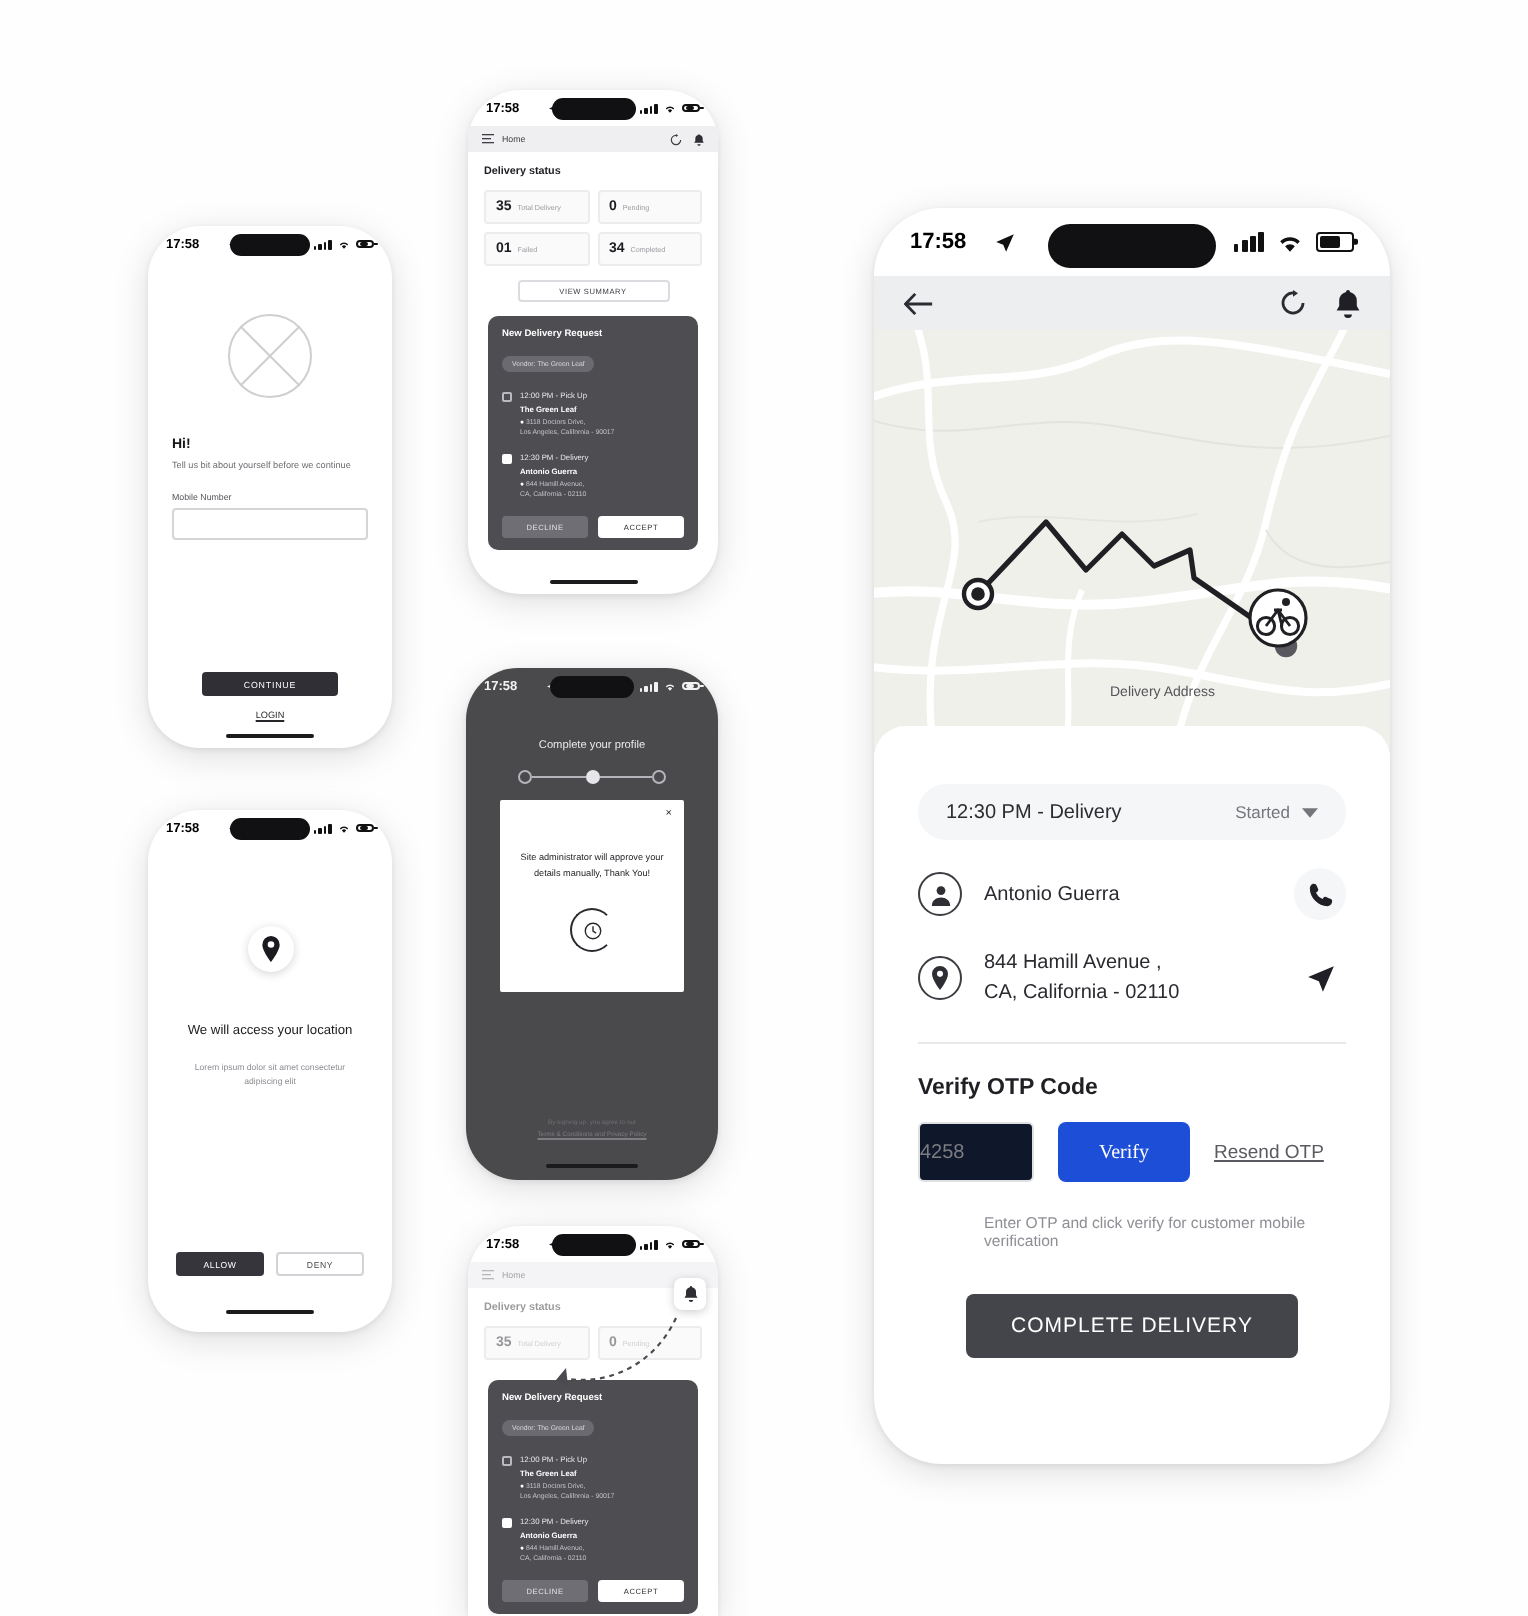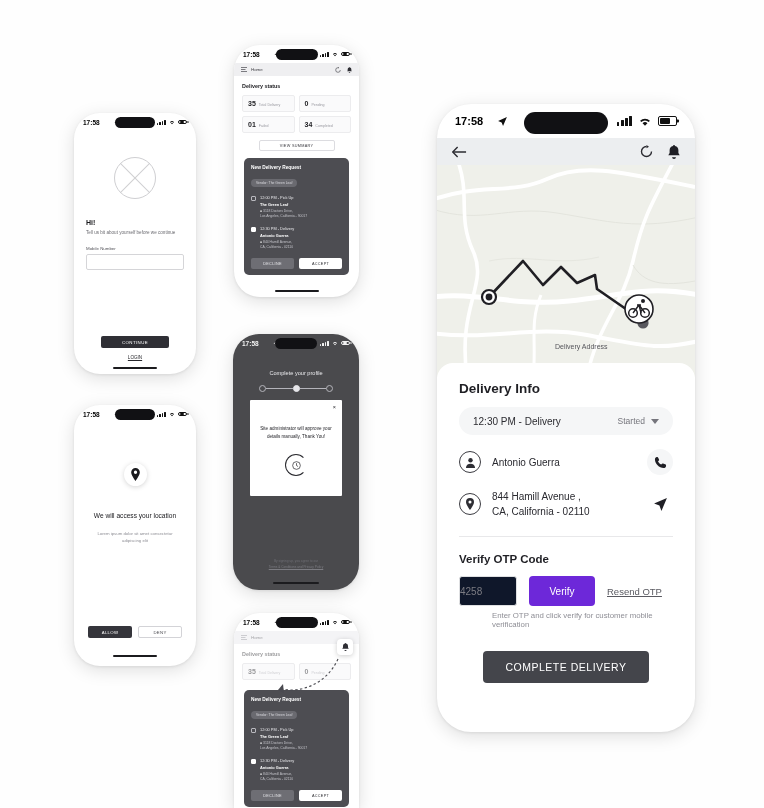--- a/index.html
+++ b/index.html
@@ -273,27 +273,27 @@
   }
   .m-hr { margin: 17px 0 0; height: 1px; background: #e8e8ea; border: none; }
   .m-h3 { margin-top: 16px; font-size: 11.5px; font-weight: bold; color: #1f1f24; }
   .m-otp-row { display: flex; align-items: center; gap: 12px; margin-top: 11px; }
   .m-otp-input {
     width: 58px; height: 30px; border: 1px solid #dfe0e2; border-radius: 3px;
     background: #0f172a; font-size: 10px; color: #7b7b82; text-align: left;
     font-family: inherit;
   }
   .m-verify {
-    width: 66px; height: 30px; background: #6d28d9; color: #fff; border: none;
-    border-radius: 4px; font-size: 10px; font-family: Liberation Sans, sans-serif;
+    width: 66px; height: 30px; background: #1d4ed8; color: #fff; border: none;
+    border-radius: 4px; font-size: 10px; font-family: Liberation Serif, serif;
   }
   .m-resend {
     font-size: 9.5px; color: #5a5a61; text-decoration: underline; white-space: nowrap;
   }
-  .m-hint { margin-top: 5px; font-size: 7.8px; color: #8e8e95; padding-left: 33px; }
+  .m-hint { margin-top: 16px; font-size: 7.8px; color: #8e8e95; padding-left: 33px; }
   .m-complete {
     display: block; margin: 22px auto 0; width: 166px; height: 32px;
     background: #44454b; color: #fff; border: none; border-radius: 4px;
     font-size: 10.5px; font-weight: normal; letter-spacing: .5px; font-family: inherit;
   }
 </style>
 </head>
 <body>
 
 <div id="stage">
@@ -695,21 +695,20 @@
         <circle cx="16" cy="16" r="14" fill="#fff" stroke="#201f24" stroke-width="1.6"></circle>
         <circle cx="10" cy="20" r="4.3" stroke="#201f24" stroke-width="1.5" fill="none"></circle>
         <circle cx="22" cy="20" r="4.3" stroke="#201f24" stroke-width="1.5" fill="none"></circle>
         <path d="M10 20 16 12 22 20 M14 12h4M16 12l2 8" stroke="#201f24" stroke-width="1.4" fill="none"></path>
         <circle cx="20" cy="8" r="2" fill="#201f24"></circle>
       </svg>
       <span class="map-label">Delivery Address</span>
     </div>
 
     <div class="m-sheet">
-      <div class="m-h2">Delivery Info</div>
 
       <div class="m-status-row">
         <span class="m-status-txt">12:30 PM -  Delivery</span>
         <span class="m-status-sel">
           <span>Started</span>
           <svg width="8" height="5" viewBox="0 0 10 6">
               <path d="M0 0h10L5 6z" fill="#75757c"></path>
             </svg>
         </span>
       </div>

